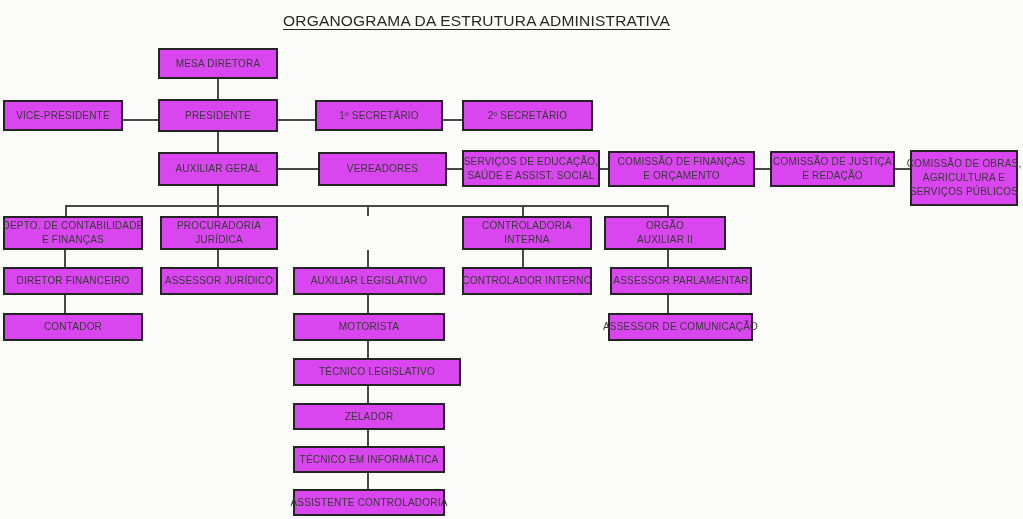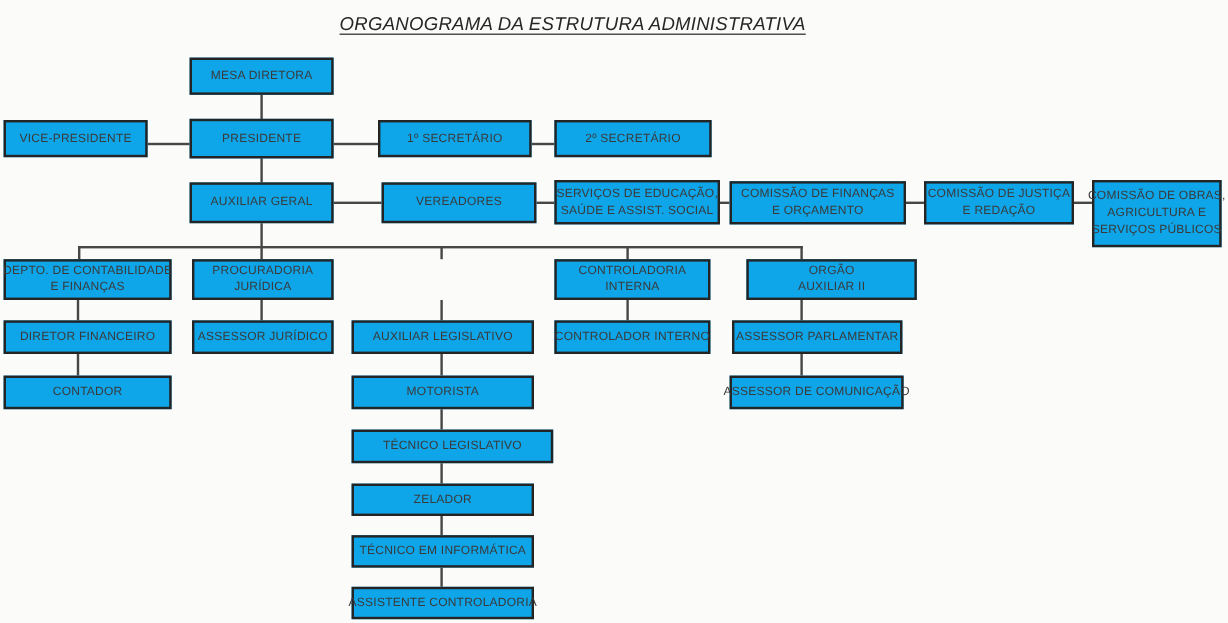--- a/index.html
+++ b/index.html
@@ -16,26 +16,25 @@
     position:absolute;
     left:283px;top:12px;
     margin:0;
     font-size:15.5px;
     font-weight:500;
     letter-spacing:0.2px;
     color:#262626;
     text-decoration:underline;
     text-underline-offset:3px;
     white-space:nowrap;
-    font-style:italic;
   }
   .node{
     position:absolute;
     box-sizing:border-box;
-    background:#0ea5e9;
+    background:#d946ef;
     border:2px solid #242424;
     display:flex;
     flex-direction:column;
     align-items:center;
     justify-content:center;
     text-align:center;
     font-size:10px;
     line-height:14px;
     color:#3a3a3a;
     letter-spacing:0.2px;
@@ -128,21 +127,21 @@
     <span>E FINANÇAS</span>
   </div>
   <div class="node" style="left:160px;top:216px;width:118px;height:34px">
     <span>PROCURADORIA</span>
     <span>JURÍDICA</span>
   </div>
   <div class="node" style="left:462px;top:216px;width:130px;height:34px">
     <span>CONTROLADORIA</span>
     <span>INTERNA</span>
   </div>
-  <div class="node" style="left:622px;top:216px;width:142px;height:34px">
+  <div class="node" style="left:604px;top:216px;width:122px;height:34px">
     <span>ORGÃO</span>
     <span>AUXILIAR II</span>
   </div>
 
   <div class="node" style="left:3px;top:267px;width:140px;height:28px">
     <span>DIRETOR FINANCEIRO</span>
   </div>
   <div class="node" style="left:160px;top:267px;width:118px;height:28px">
     <span>ASSESSOR JURÍDICO</span>
   </div>

